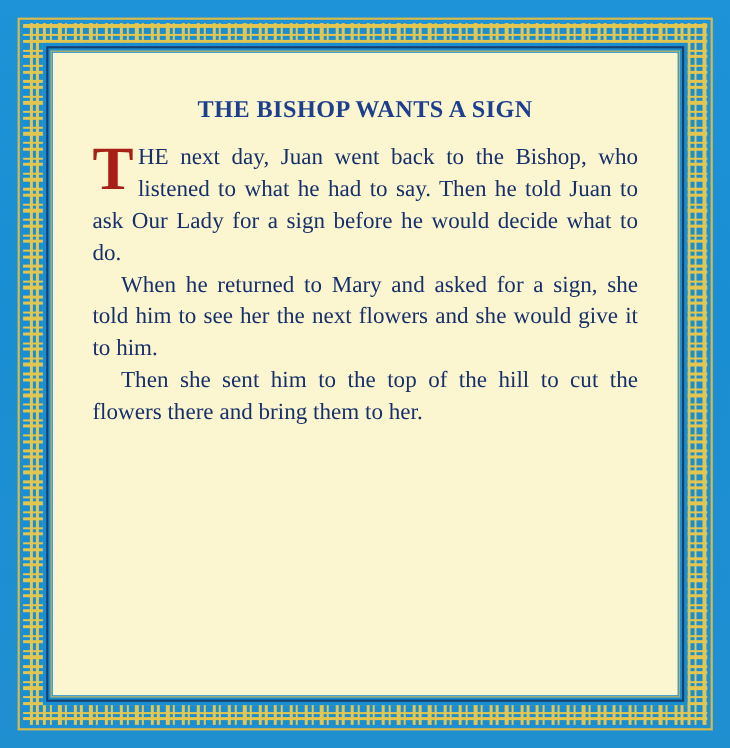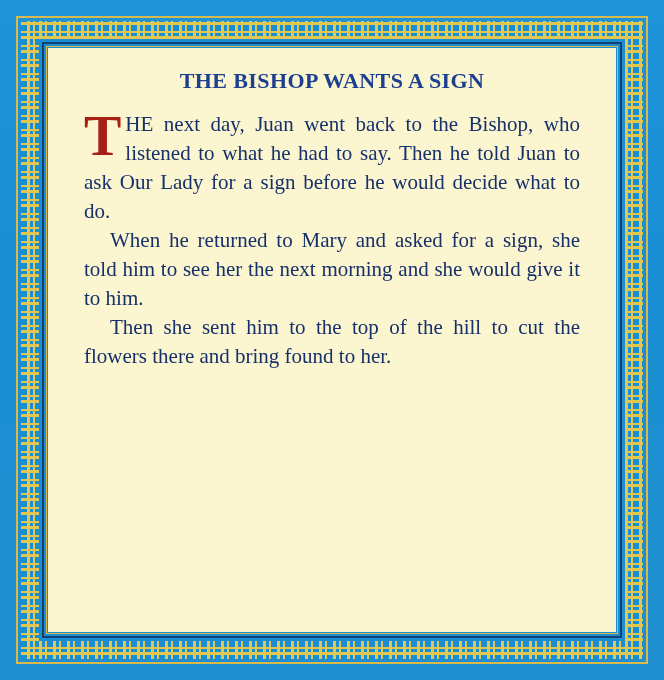--- a/index.html
+++ b/index.html
@@ -90,21 +90,21 @@
 
   
   .panel {
     position: absolute;
     left: 48px;
     top: 48px;
     right: 48px;
     bottom: 48px;
     background: #fbf6cf;
     box-sizing: border-box;
-    padding: 20px 36px 20px 36px;
+    padding: 38px 36px 20px 36px;
     overflow: hidden;
   }
 
   .title {
     text-align: center;
     color: #1d3f8f;
     font-weight: bold;
     font-size: 22px;
     letter-spacing: 0.4px;
     margin: 0 0 16px 0;
@@ -149,18 +149,18 @@
   <div class="frame-pattern"></div>
   <div class="frame-pattern-mask"></div>
   <div class="frame-inner-line"></div>
   <div class="frame-inner-gold"></div>
 
   <div class="panel">
     <h1 class="title">THE BISHOP WANTS A SIGN</h1>
 
     <div class="body-text">
       <p class="para first"><span class="dropcap">T</span><span>HE next day, Juan went back to the Bishop, who listened to what he had to say. Then he told Juan to ask Our Lady for a sign before he would decide what to do.</span></p>
-      <p class="para">When he returned to Mary and asked for a sign, she told him to see her the next morning and she would give it to him.</p>
-      <p class="para">Then she sent him to the top of the hill to cut the flowers there and bring found to her.</p>
+      <p class="para">When he returned to Mary and asked for a sign, she told him to see her the next flowers and she would give it to him.</p>
+      <p class="para">Then she sent him to the top of the hill to cut the flowers there and bring them to her.</p>
     </div>
   </div>
 
 </div>
 
 </body></html>

